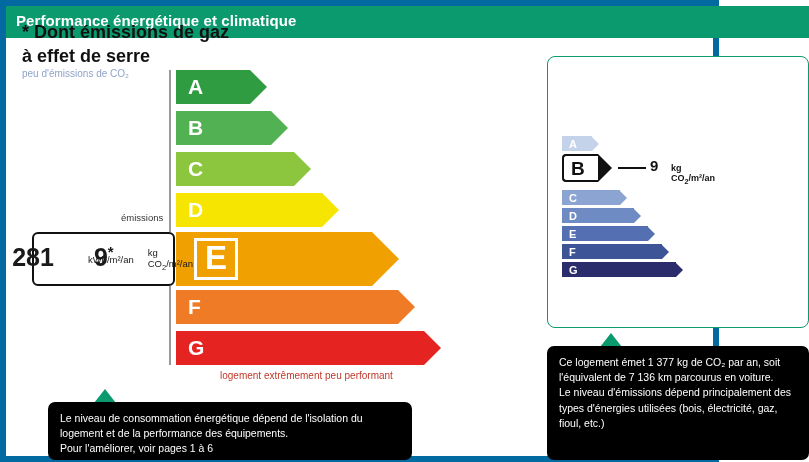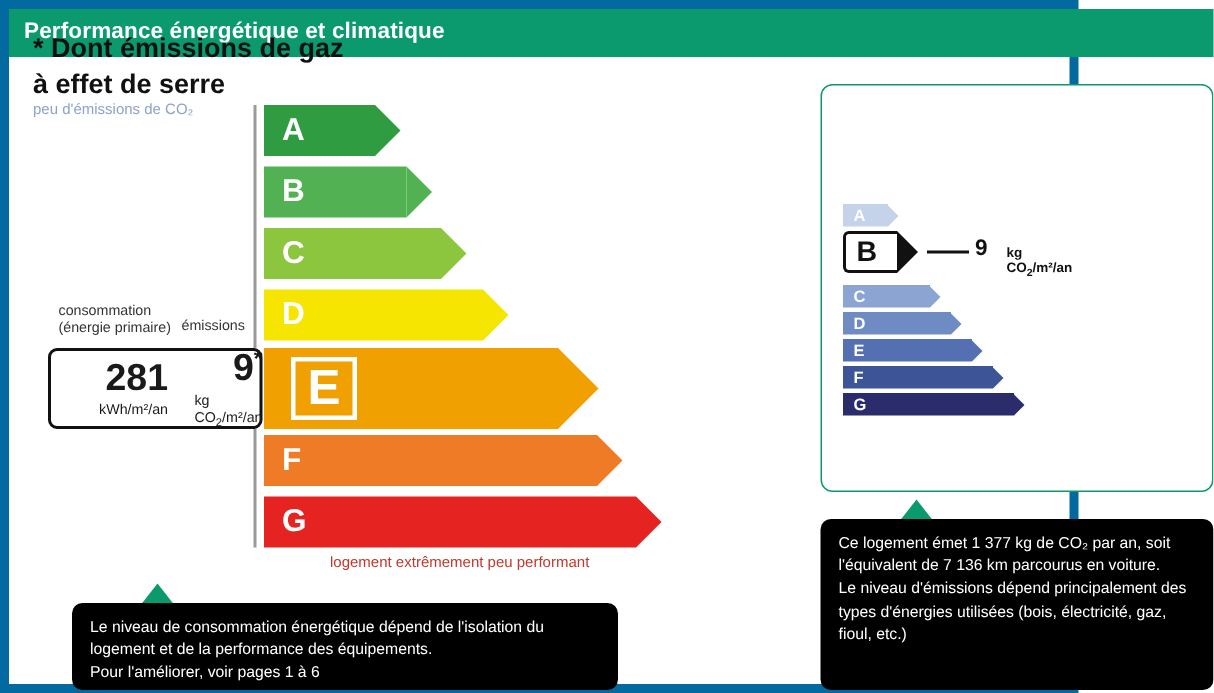--- a/index.html
+++ b/index.html
@@ -100,22 +100,22 @@
   .badge {
     position: absolute;
     left: 26px; top: 226px;
     width: 143px; height: 54px;
     border: 2px solid #111111;
     border-radius: 6px;
     background: #ffffff;
     display: flex;
   }
   .badge .col {
-    display: flex; flex-direction: column;
-    align-items: flex-end; justify-content: center;
+    display: flex; flex-direction: row;
+    align-items: center; justify-content: center;
     height: 100%;
   }
   .badge .col.first { width: 78px; }
   .badge .col.second { width: 63px; }
   .badge .sep {
     width: 1px; background: #111111;
     height: 38px; align-self: center;
   }
   .badge .big {
     font-size: 25px; font-weight: bold; line-height: 1;
@@ -283,24 +283,20 @@
       </div>
     </div>
 
   <div class="bar-e">
     <div class="body">
       <span class="letter">E</span>
     </div>
     <div class="arrow"></div>
   </div>
 
-  <div class="badge-label-1">
-    <span>consommation</span><br>
-    <span>(énergie primaire)</span>
-  </div>
   <div class="badge-label-2">émissions</div>
 
   <div class="badge">
     <div class="col first">
       <div class="big">281</div>
       <div class="unit">kWh/m²/an</div>
     </div>
     <div class="sep"></div>
     <div class="col second">
       <div class="big">

